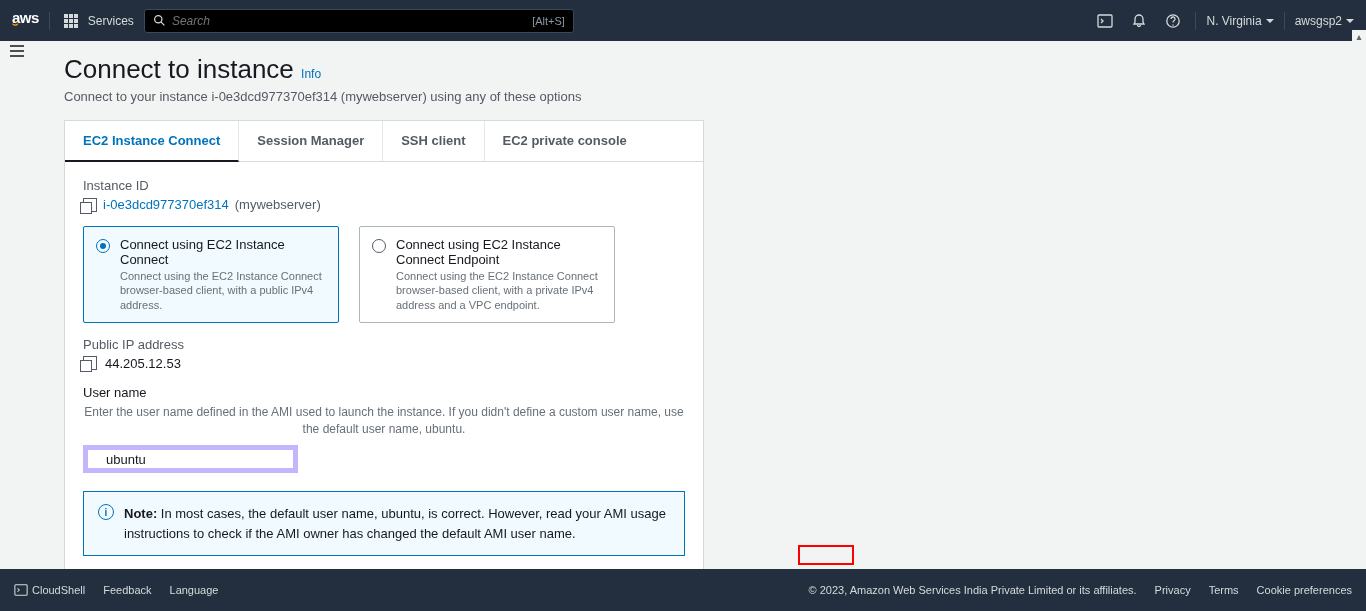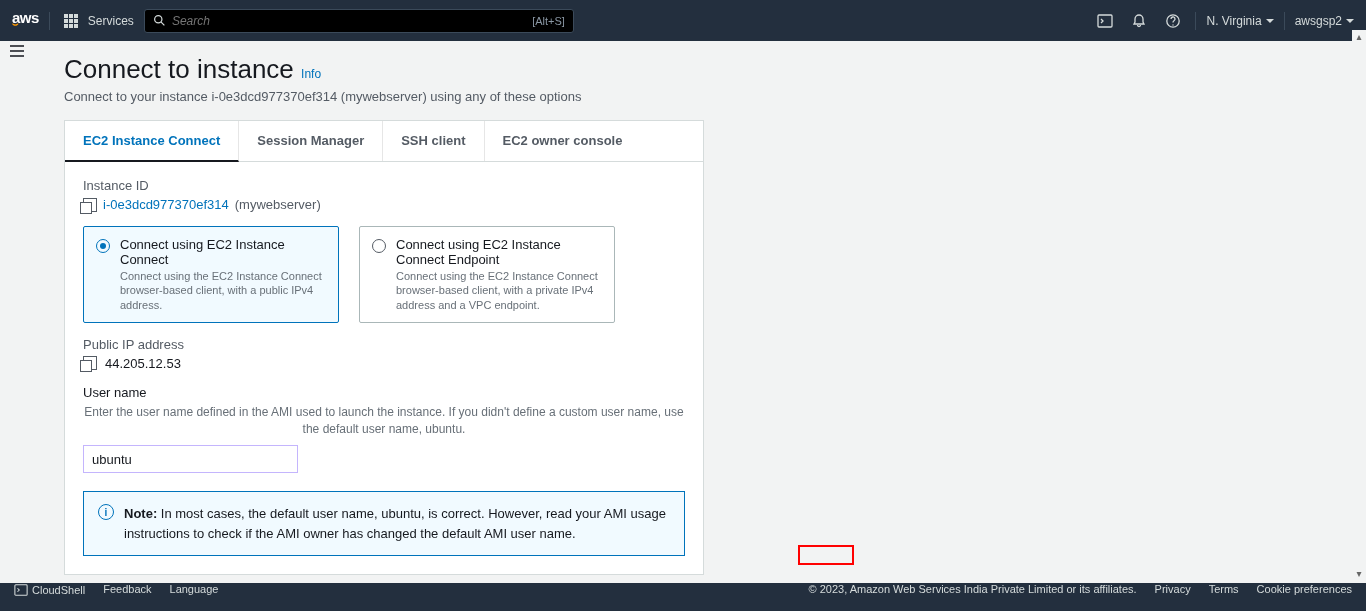--- a/index.html
+++ b/index.html
@@ -50,35 +50,35 @@
 .conn-card.selected{border-color:#0073bb;background:#f1faff;}
 .radio{width:14px;height:14px;border:1px solid #545b64;border-radius:50%;flex-shrink:0;margin-top:2px;display:flex;align-items:center;justify-content:center;}
 .conn-card.selected .radio{border-color:#0073bb;}
 .conn-card.selected .radio::after{content:"";width:6px;height:6px;border-radius:50%;background:#0073bb;}
 .conn-card .t{font-size:13px;color:#16191f;}
 .conn-card .d{font-size:11px;color:#687078;margin-top:2px;line-height:1.3;}
 
 .ip-row{display:flex;align-items:center;gap:8px;font-size:13px;color:#16191f;margin-bottom:14px;}
 
 .username-help{font-size:12px;color:#687078;margin-bottom:8px;line-height:1.4;text-align:center;}
-.username-input{width:215px;height:28px;border:1px solid #c4b5fd;padding:0 8px;font-size:13px;color:#16191f;}
+.username-input{width:215px;height:28px;border:5px solid #c4b5fd;padding:0 18px;font-size:13px;color:#16191f;}
 
 .info-box{margin-top:18px;border:1px solid #0073bb;background:#f1faff;padding:12px 14px;display:flex;gap:10px;font-size:13px;color:#16191f;line-height:1.5;}
 .info-box .info-icon{width:16px;height:16px;border:1.5px solid #0073bb;border-radius:50%;display:flex;align-items:center;justify-content:center;color:#0073bb;font-size:10px;font-weight:bold;flex-shrink:0;}
 .info-box b{font-weight:700;}
 
 
 .red-rect{position:absolute;left:798px;top:545px;width:56px;height:20px;border:2px solid red;}
 
 
 .vscroll{position:absolute;right:0;top:30px;bottom:30px;width:14px;background:#f2f3f3;display:flex;flex-direction:column;align-items:center;}
 .vscroll .arrow{font-size:10px;color:#666;line-height:14px;cursor:pointer;}
 
 
-.footer{position:absolute;left:0;right:0;bottom:0;height:28px;background:#232f3e;color:#d5dbdb;display:flex;align-items:flex-start;font-size:11px;padding:0 14px;gap:18px;}
+.footer{position:absolute;left:0;right:0;bottom:0;height:42px;background:#232f3e;color:#d5dbdb;display:flex;align-items:center;font-size:11px;padding:0 14px;gap:18px;}
 .footer .cloudshell{display:flex;align-items:center;gap:4px;cursor:pointer;}
 .footer .spacer{flex:1;}
 .footer a{color:#d5dbdb;text-decoration:none;cursor:pointer;}
 </style>
 </head>
 <body>
 
 <div class="topnav">
   <div class="logo">
     <span>aws</span>
@@ -156,21 +156,21 @@
     <span>Connect to instance</span>
     <a href="#">Info</a>
   </h1>
   <div class="page-sub">Connect to your instance i-0e3dcd977370ef314 (mywebserver) using any of these options</div>
 
   <div class="panel">
     <div class="tabs">
       <div class="tab active">EC2 Instance Connect</div>
       <div class="tab">Session Manager</div>
       <div class="tab">SSH client</div>
-      <div class="tab">EC2 owner console</div>
+      <div class="tab">EC2 private console</div>
     </div>
 
     <div class="panel-body">
       <div class="field-label">Instance ID</div>
       <div class="instance-row">
         <span class="copy-icon"></span>
         <a href="#">i-0e3dcd977370ef314</a>
         <span class="paren">(mywebserver)</span>
       </div>
 

